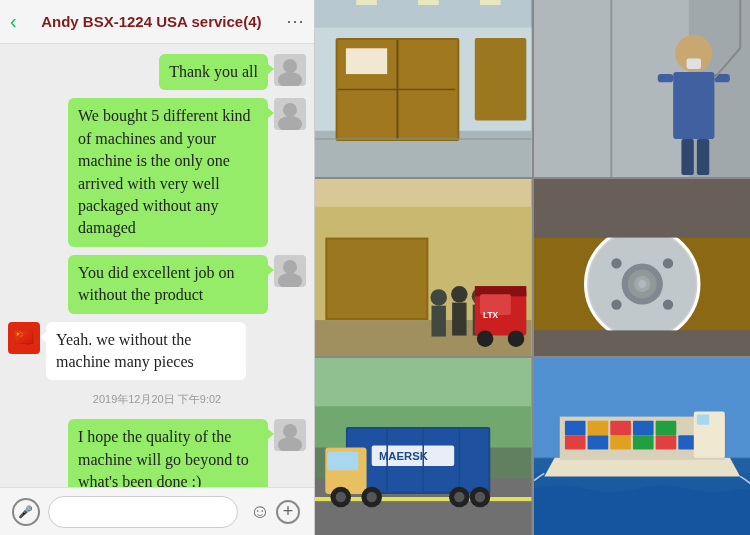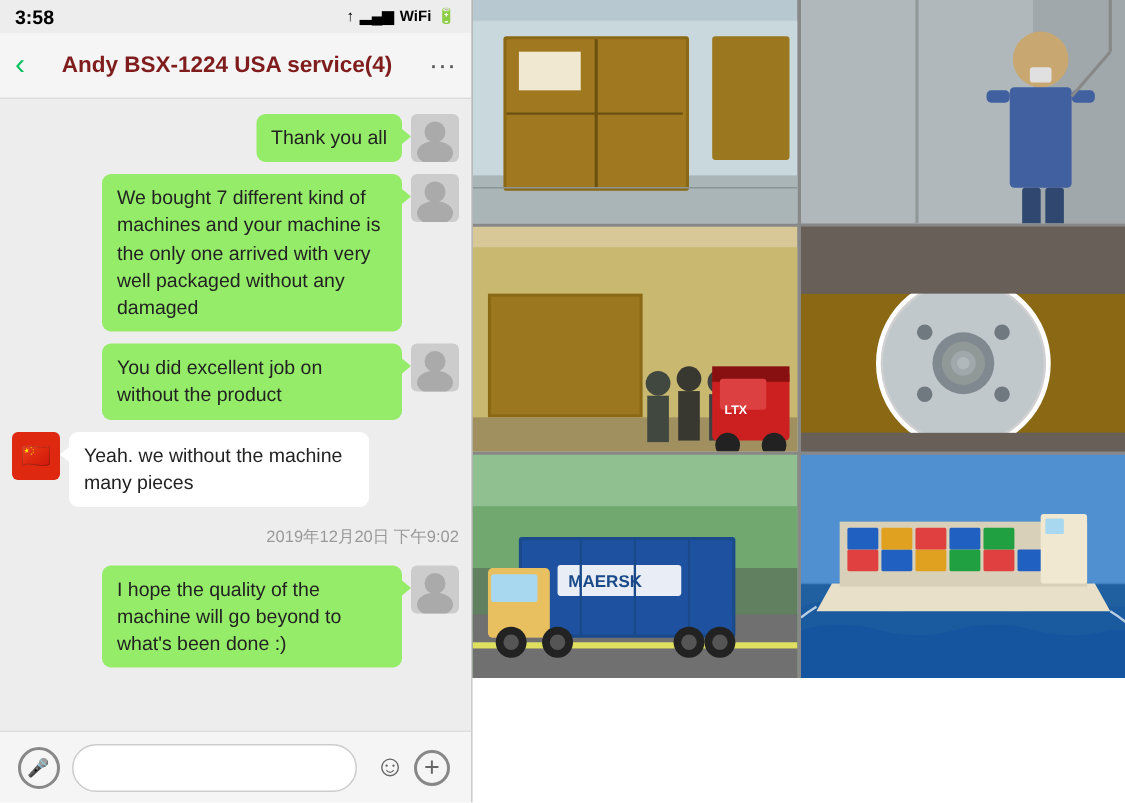--- a/index.html
+++ b/index.html
@@ -95,25 +95,26 @@
     }
     .avatar.china-flag {
       background: #de2910;
       font-size: 16px;
     }
 
     .bubble {
       background: #fff;
       border-radius: 6px;
       padding: 7px 10px;
-      font-size: 13px;
+      font-size: 16px;
       line-height: 1.4;
       color: #222;
       max-width: 200px;
       position: relative;
+      font-family: Liberation Serif, serif;
     }
     .bubble.right-bubble {
       background: #95ec69;
     }
 
     .bubble::before {
       content: '';
       position: absolute;
       top: 10px;
       left: -6px;
@@ -122,21 +123,21 @@
       border-color: transparent #fff transparent transparent;
     }
     .bubble.right-bubble::before {
       left: auto;
       right: -6px;
       border-width: 5px 0 5px 6px;
       border-color: transparent transparent transparent #95ec69;
     }
 
     .timestamp {
-      text-align: right;
+      text-align: center;
       font-size: 11px;
       color: #999;
       margin: 4px 0;
     }
 
     
     .chat-toolbar {
       background: #f5f5f5;
       border-top: 1px solid #ddd;
       padding: 8px 12px;
@@ -163,21 +164,21 @@
       display: flex;
       align-items: center;
       justify-content: center;
       font-size: 12px;
       color: #888;
     }
 
     
     .photo-panel {
       flex: 1;
-      height: 452px;
+      height: 535px;
       display: grid;
       grid-template-columns: 1fr 1fr;
       grid-template-rows: 1fr 1fr 1fr;
       gap: 2px;
       background: #888;
       overflow: hidden;
       text-align: right;
     }
 
     .photo-cell {
@@ -215,29 +216,20 @@
     .photo-svg {
       width: 100%;
       height: 100%;
     }
   </style>
 </head>
 <body>
 
 <div class="chat-panel">
 
-  <div class="status-bar">
-    <span class="status-time">3:58</span>
-    <div class="status-icons">
-      <span>↑</span>
-      <span>▂▄▆</span>
-      <span>WiFi</span>
-      <span>🔋</span>
-    </div>
-  </div>
 
   <div class="chat-header">
     <span class="header-back">‹</span>
     <span class="header-title">Andy BSX-1224 USA service(4)</span>
     <span class="header-dots">···</span>
   </div>
 
   <div class="messages-area">
 
     <div class="message-row right">
@@ -254,21 +246,21 @@
 
 
     <div class="message-row right">
       <div class="avatar">
         <svg width="32" height="32" viewBox="0 0 32 32">
             <circle cx="16" cy="12" r="7" fill="#aaa"></circle>
             <ellipse cx="16" cy="26" rx="12" ry="8" fill="#aaa"></ellipse>
           </svg>
       </div>
       <div class="bubble right-bubble">
-        <span>We bought 7 different kind of machines and your machine is the only one arrived with very well packaged without any damaged</span>
+        <span>We bought 5 different kind of machines and your machine is the only one arrived with very well packaged without any damaged</span>
       </div>
     </div>
 
     <div class="message-row right">
       <div class="avatar">
         <svg width="32" height="32" viewBox="0 0 32 32">
             <circle cx="16" cy="12" r="7" fill="#aaa"></circle>
             <ellipse cx="16" cy="26" rx="12" ry="8" fill="#aaa"></ellipse>
           </svg>
       </div>

